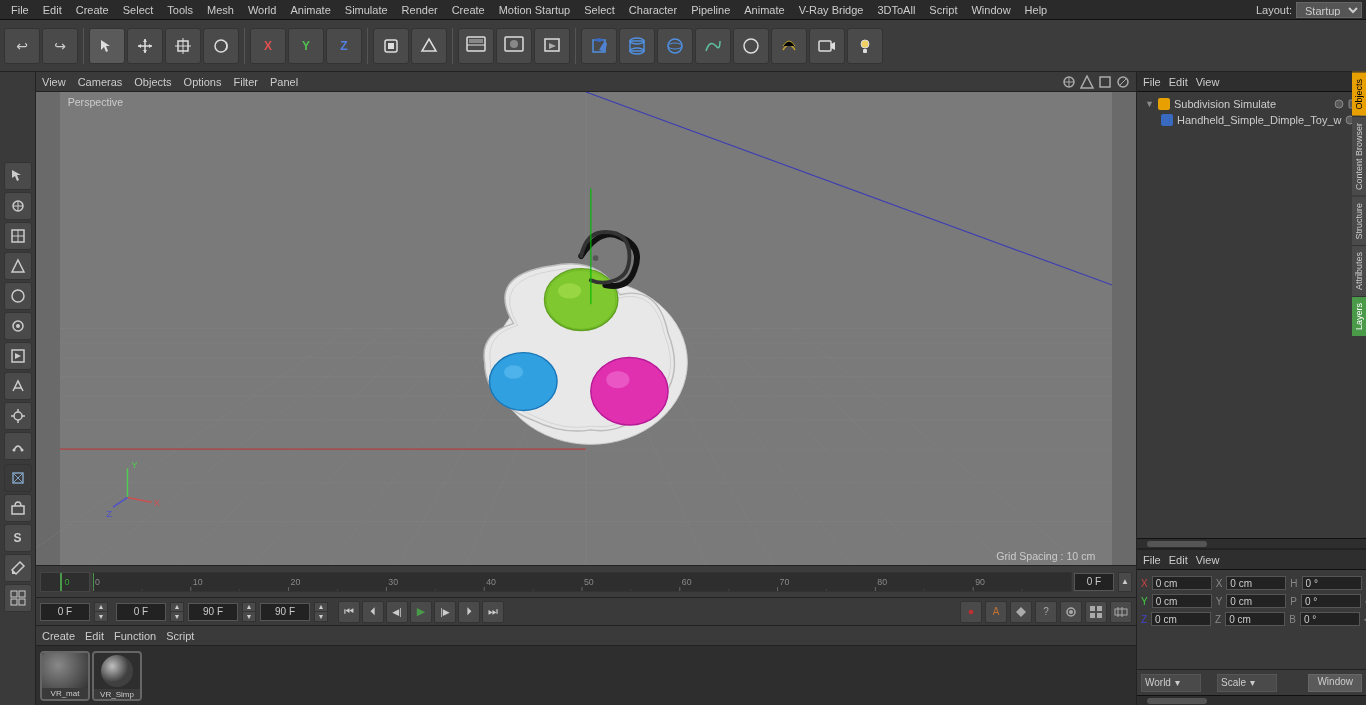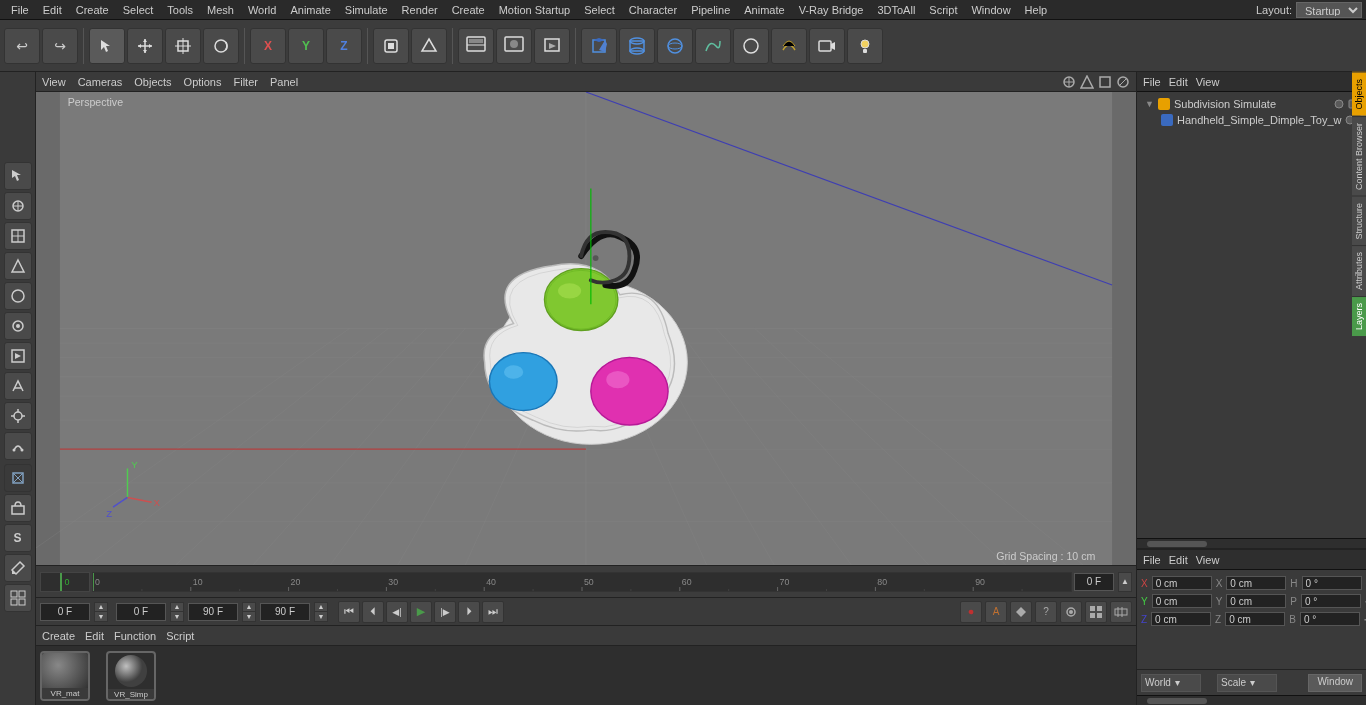--- a/index.html
+++ b/index.html
@@ -240,21 +240,21 @@
       gap: 10px;
       padding: 0 6px;
       border-bottom: 1px solid #222;
     }
     .mat-menu-item { color: #ccc; font-size: 11px; cursor: pointer; }
     #material-list {
       flex: 1;
       display: flex;
       align-items: center;
       padding: 4px;
-      gap: 16px;
+      gap: 2px;
     }
     .mat-swatch {
       width: 50px;
       height: 50px;
       border: 2px solid #666;
       border-radius: 4px;
       display: flex;
       flex-direction: column;
       align-items: center;
       cursor: pointer;

